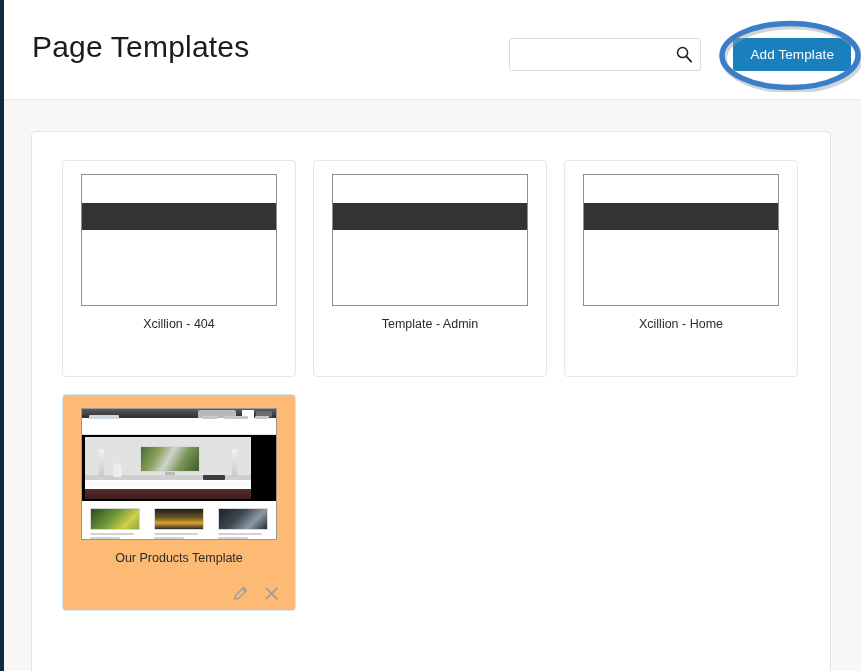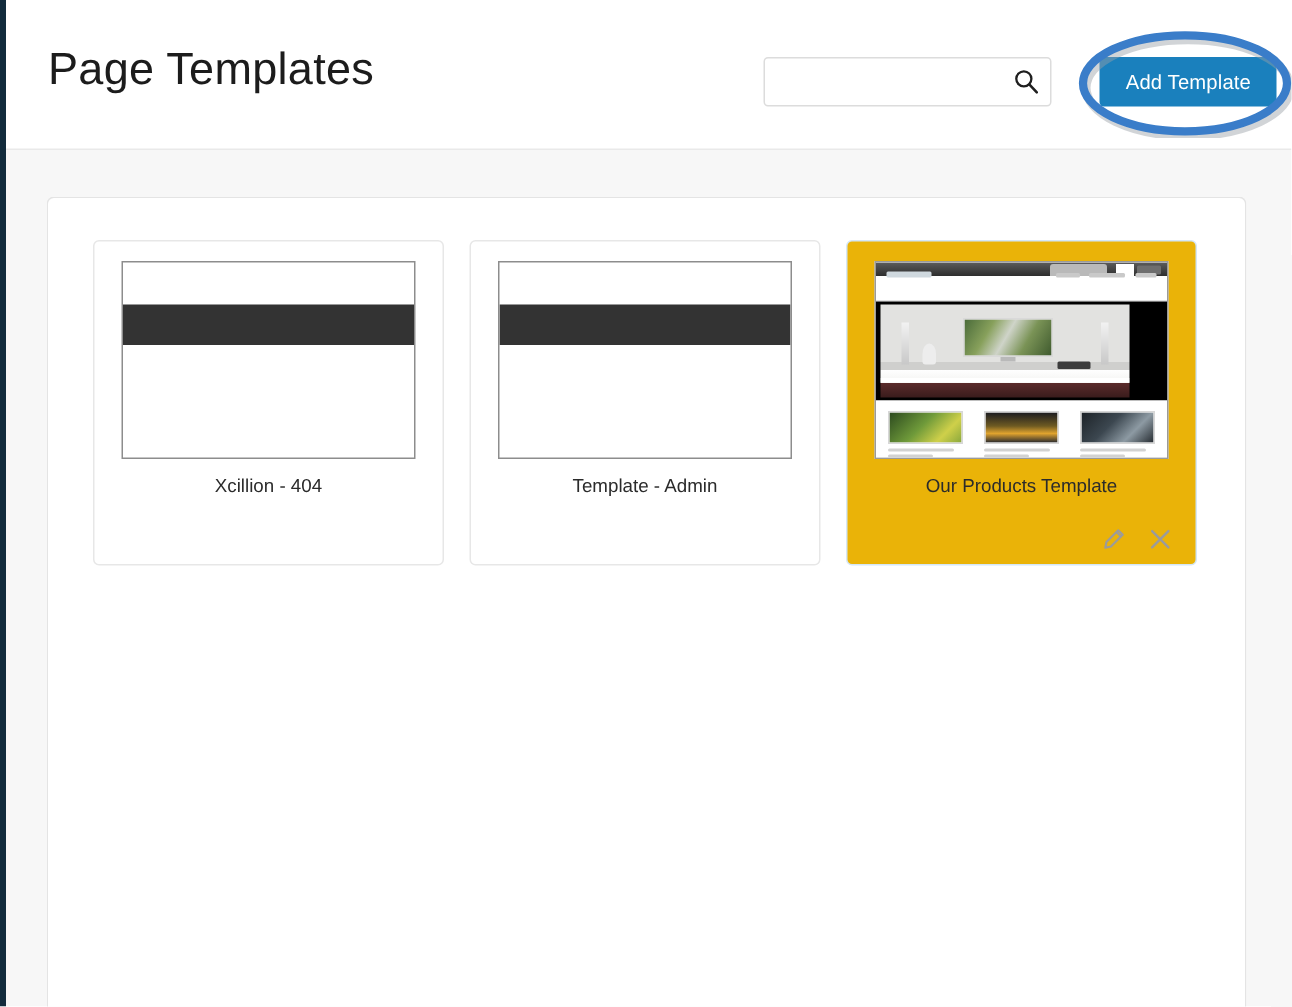--- a/index.html
+++ b/index.html
@@ -138,21 +138,21 @@
   .card {
     width: 234px;
     height: 217px;
     background: #ffffff;
     border: 1px solid #e7e7e7;
     border-radius: 4px;
     position: relative;
     cursor: pointer;
   }
   .card.selected {
-    background: #eab308;
+    background: #fdba74;
     border-color: #d4e7f7;
     text-decoration: underline;
   }
 
   .thumb-holder {
     position: absolute;
     left: 0; right: 0;
     top: 13px;
     display: flex;
     justify-content: center;
@@ -323,20 +323,28 @@
 
         <div class="card">
           <div class="thumb-holder">
             <div class="thumb size-wide">
               <div class="bar"></div>
             </div>
           </div>
           <div class="card-label">Template - Admin</div>
         </div>
 
+        <div class="card">
+          <div class="thumb-holder">
+            <div class="thumb size-wide">
+              <div class="bar"></div>
+            </div>
+          </div>
+          <div class="card-label">Xcillion - Home</div>
+        </div>
 
 
 
         <div class="card selected">
           <div class="thumb-holder">
             <div class="preview">
               <div class="pv-titlebar"></div>
               <div class="pv-tab"></div>
               <div class="pv-tab2"></div>
               <div class="pv-tab3"></div>

